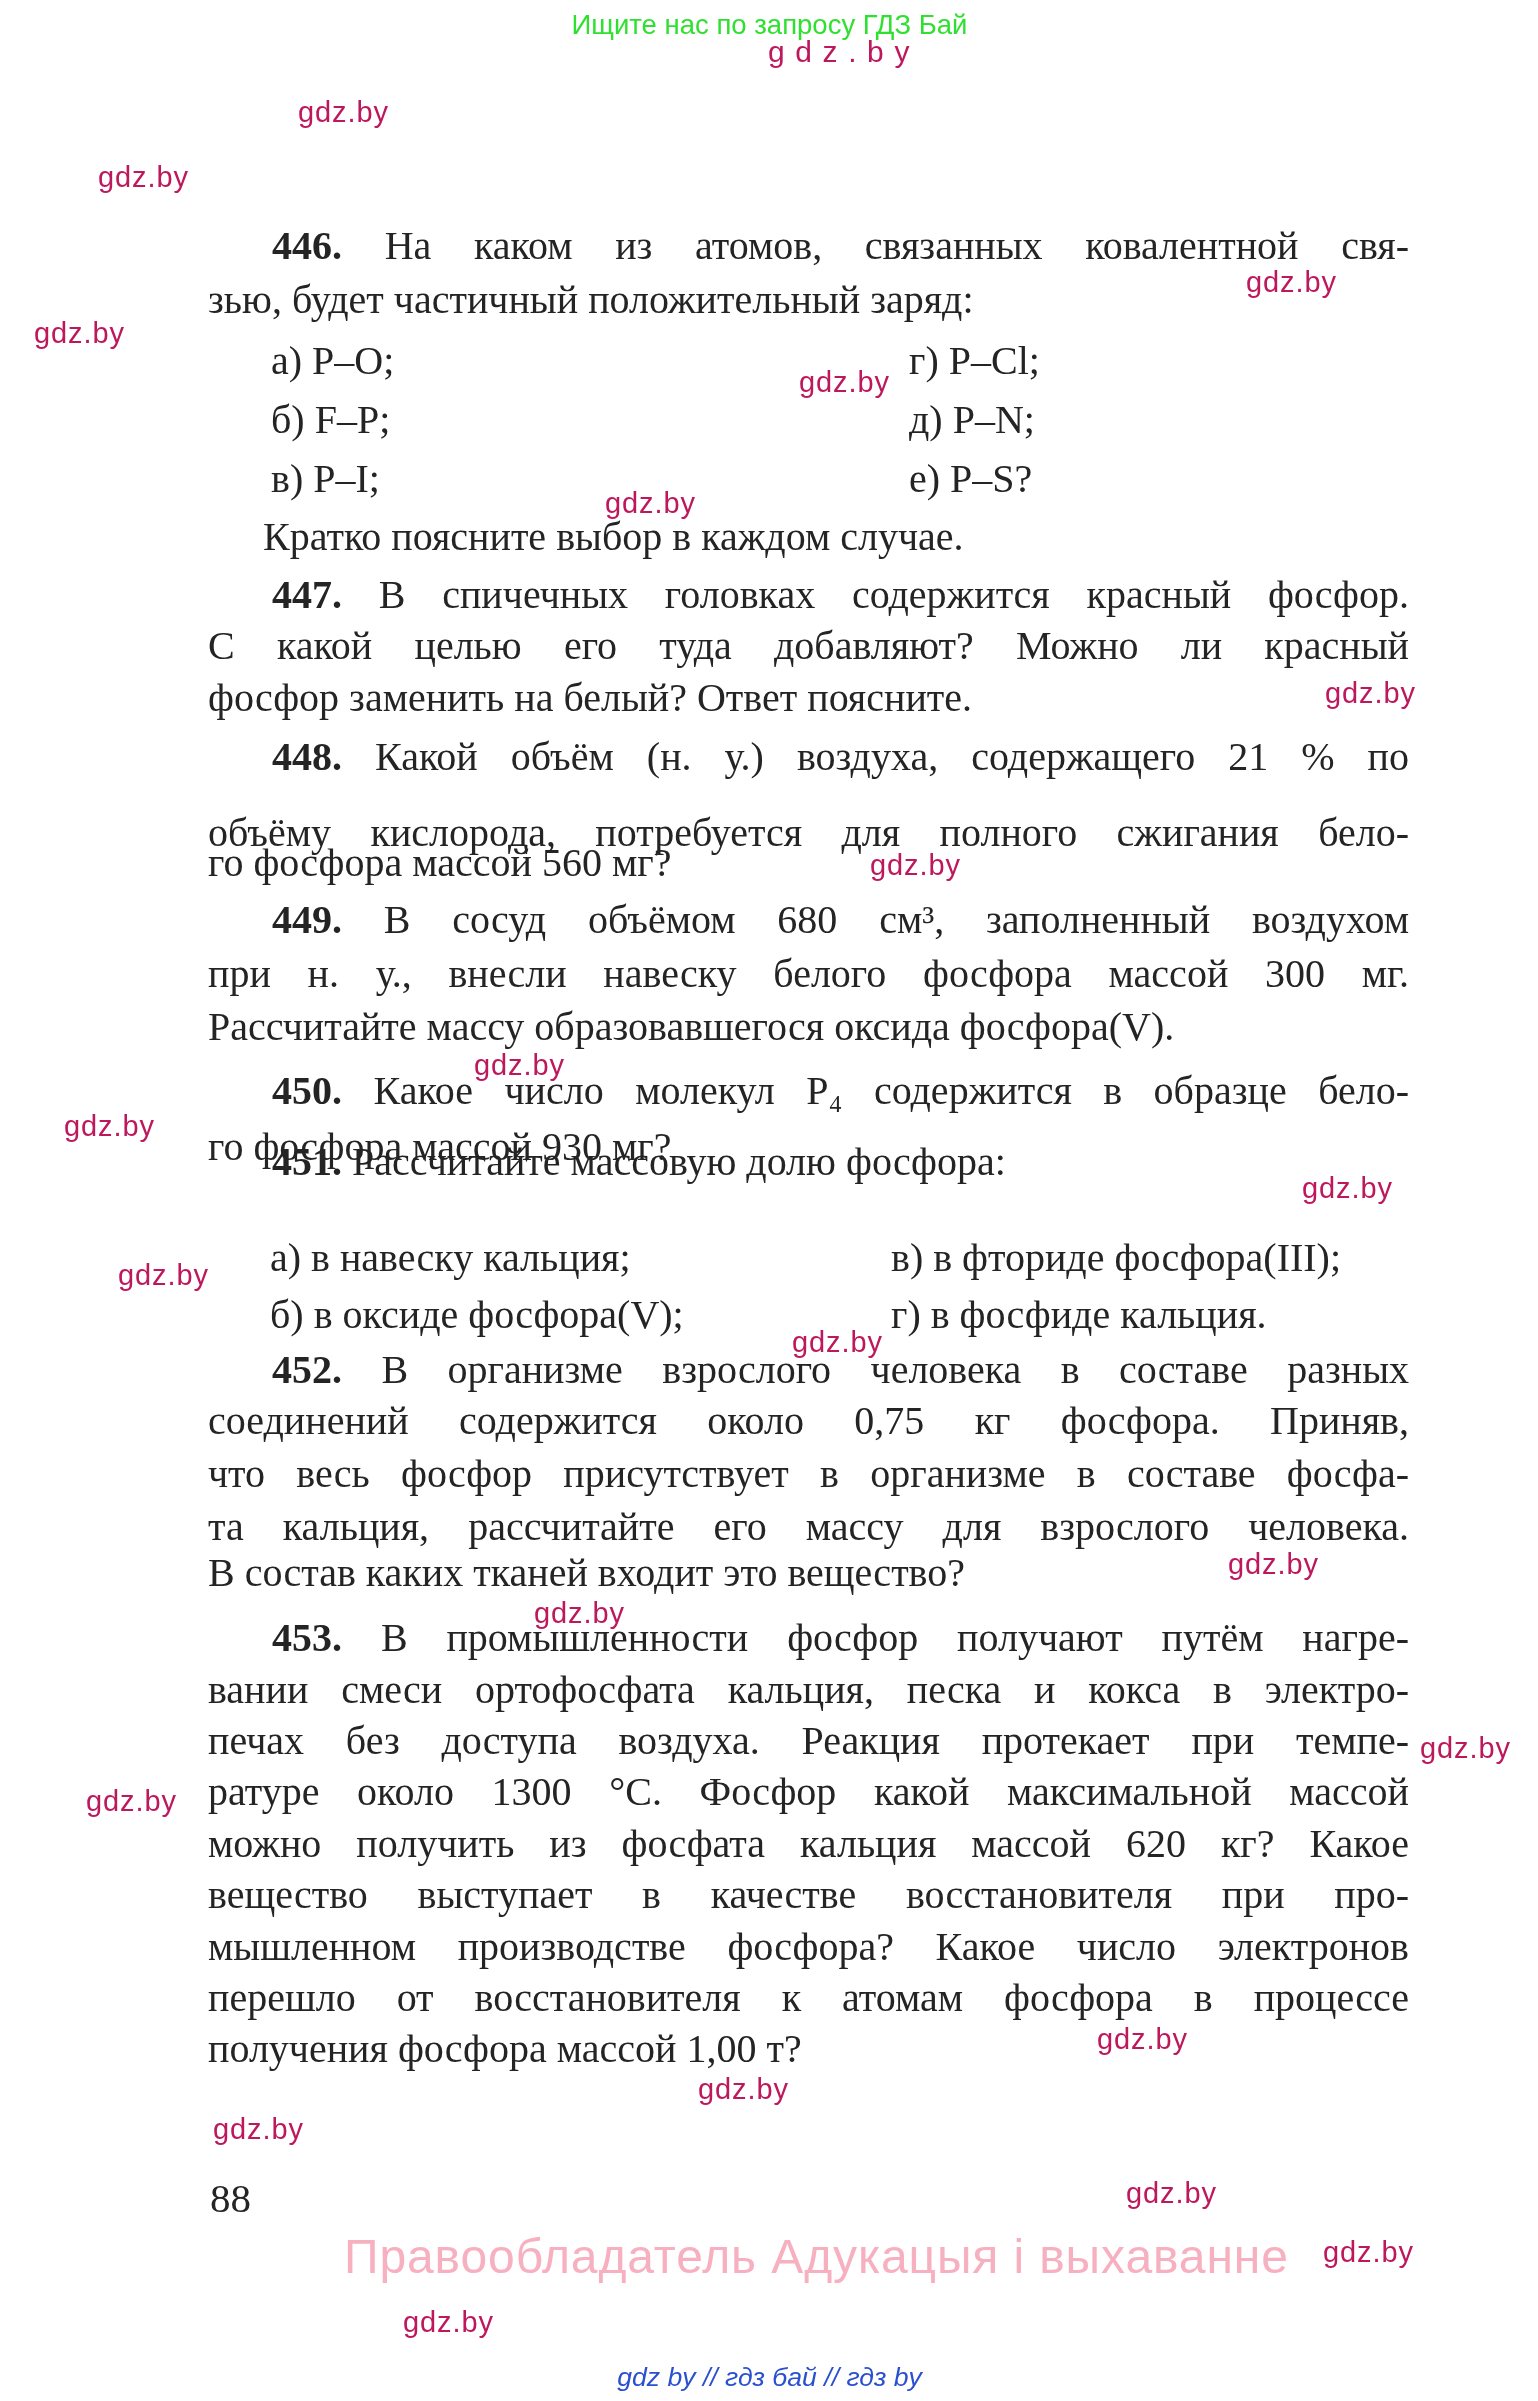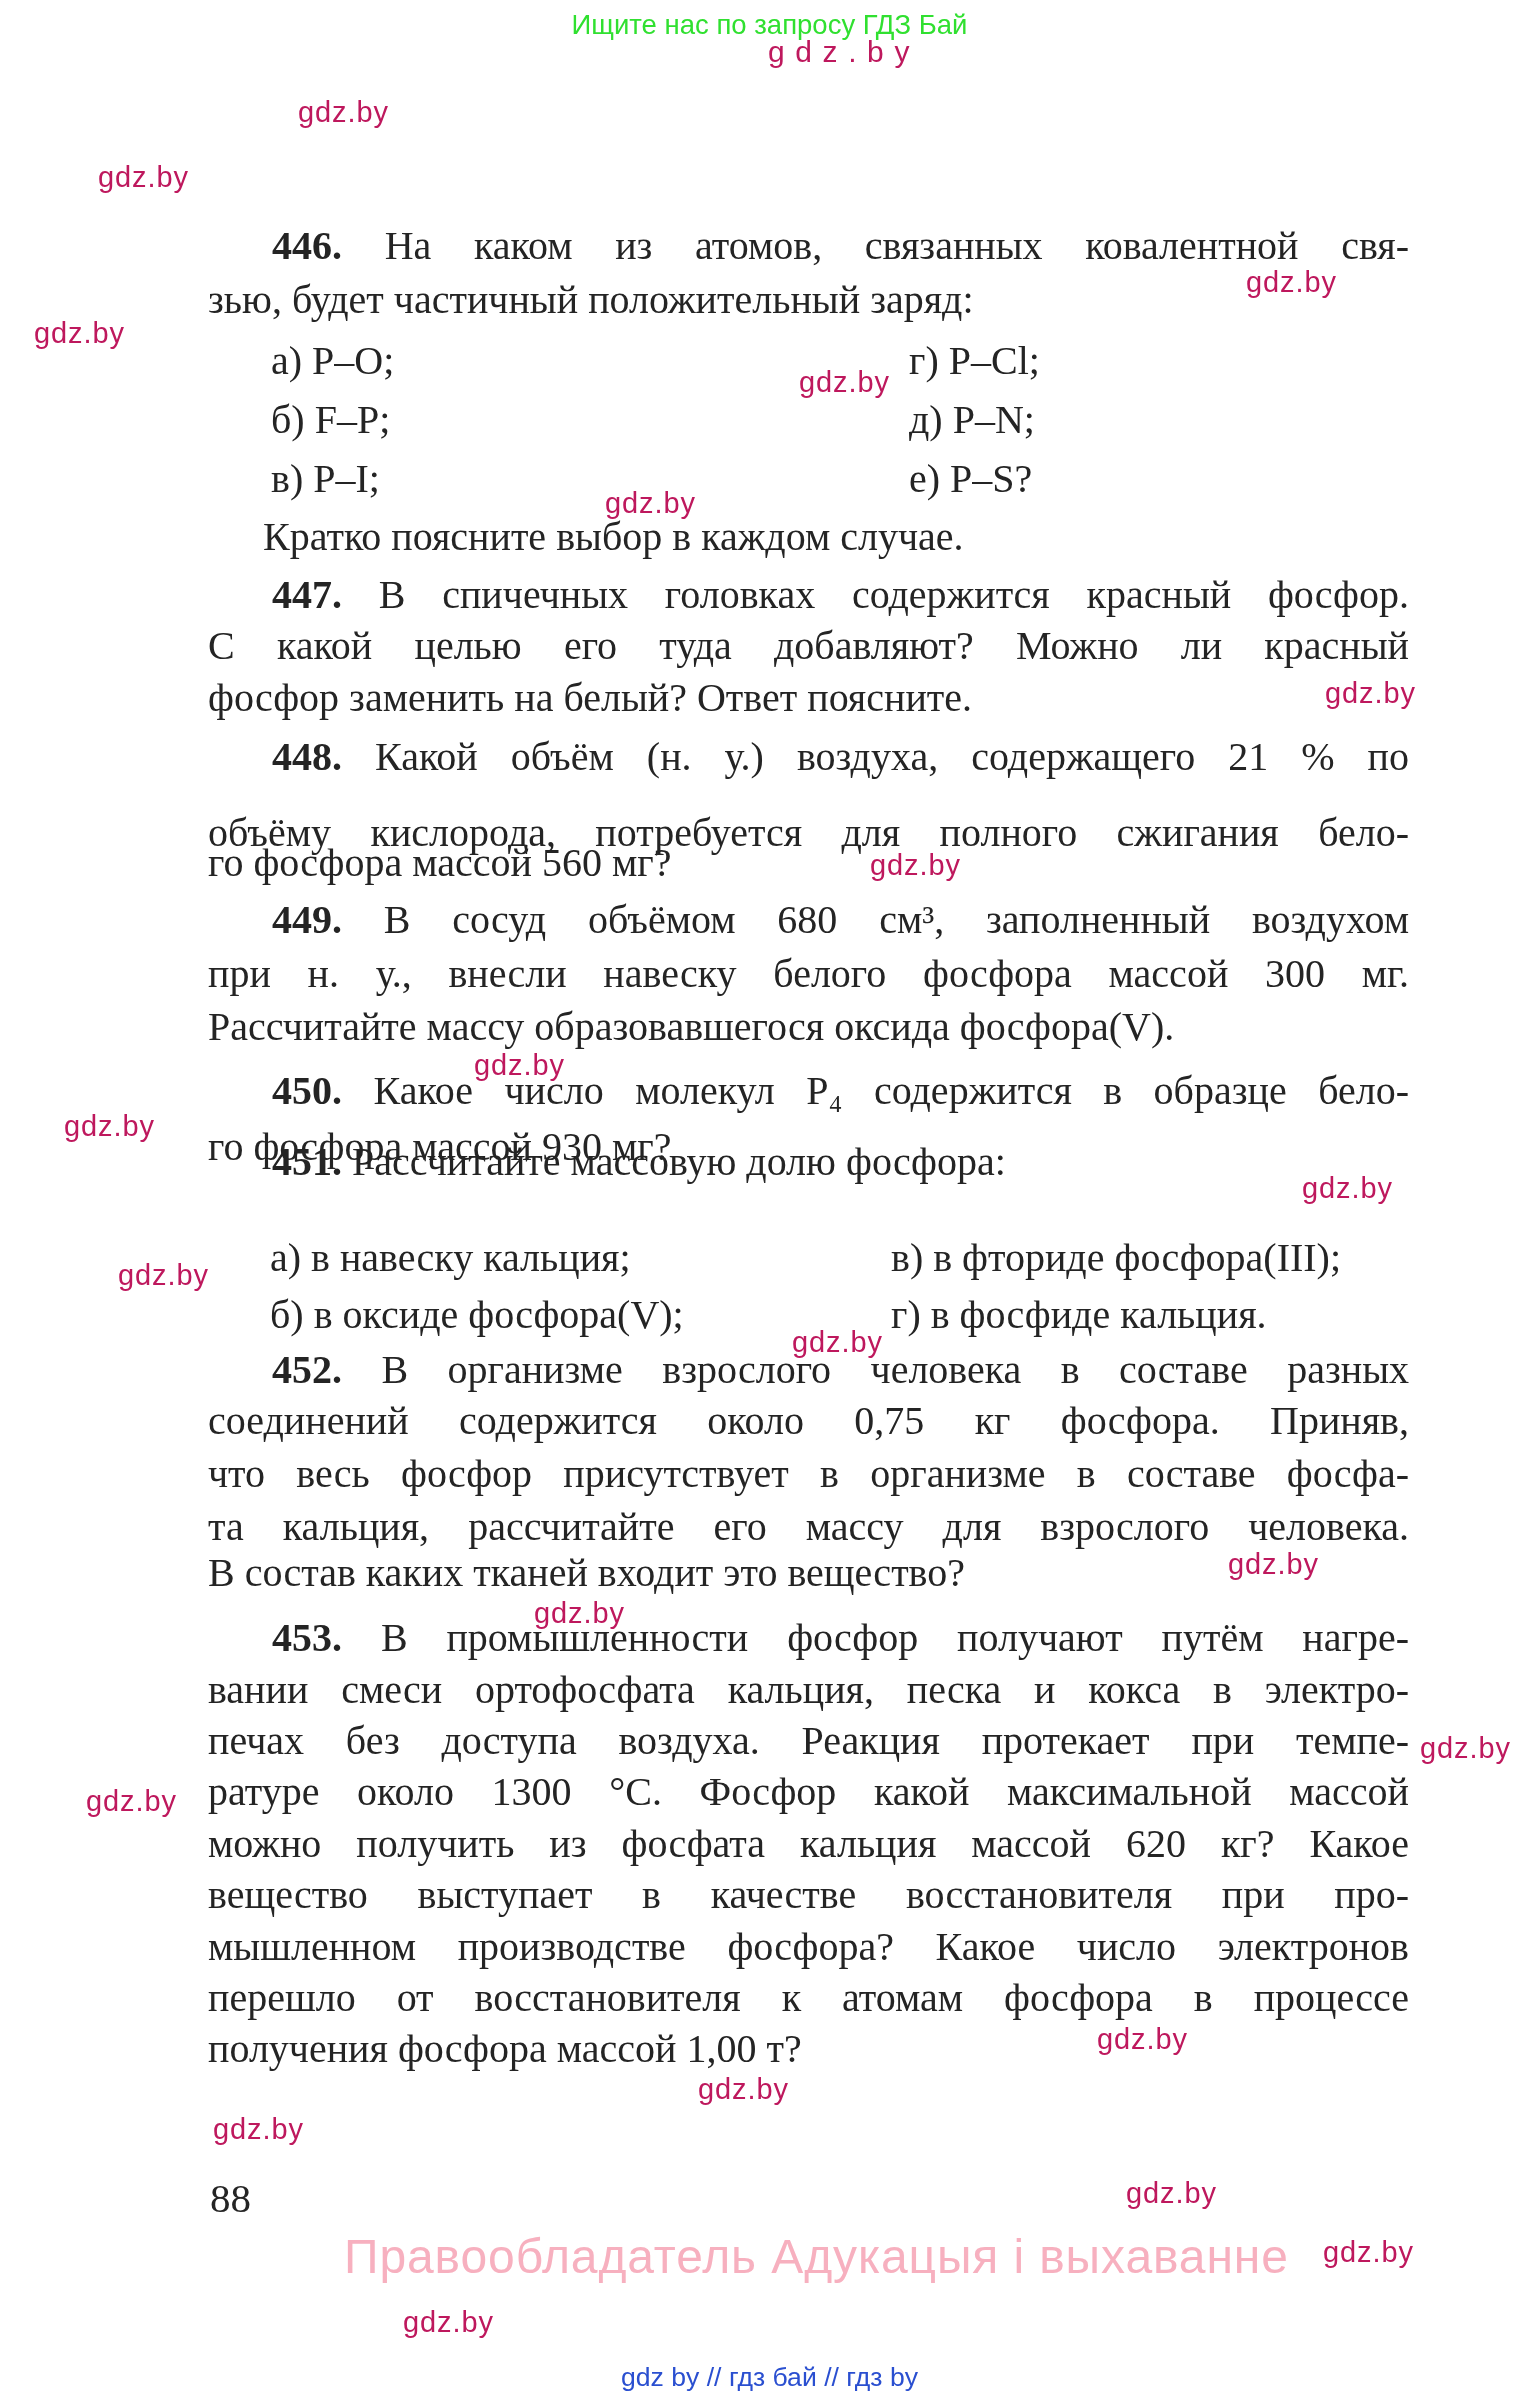--- a/index.html
+++ b/index.html
@@ -21,21 +21,21 @@
   .num{font-weight:bold;}
   .opt{position:absolute;white-space:nowrap;}
   .c1a{left:63px;}  .c2a{left:701px;}
   .c1b{left:62px;}  .c2b{left:683px;}
 
   .pagenum{position:absolute;left:210px;top:2174px;
     font-family:"Liberation Serif","DejaVu Serif",serif;font-size:41px;color:#242424;}
   .copyright{position:absolute;left:344px;top:2229px;white-space:nowrap;
     font-family:"Liberation Sans",sans-serif;font-size:48px;color:#f7b0bf;letter-spacing:0.9px;}
   .links{position:absolute;left:0;top:2362px;width:100%;text-align:center;
-    font-family:"Liberation Sans",sans-serif;font-size:26.6px;color:#2a4fd0;}
+    font-family:"Liberation Sans",sans-serif;font-size:26.6px;color:#2a4fd0;font-style:italic;}
 </style>
 </head>
 <body>
 
 <div class="page">
 
   <div class="green-note">Ищите нас по запросу ГДЗ Бай</div>
 
   <div class="wm sp" style="left:768px;top:35px">gdz.by</div>
   <div class="wm" style="left:298px;top:96px">gdz.by</div>

